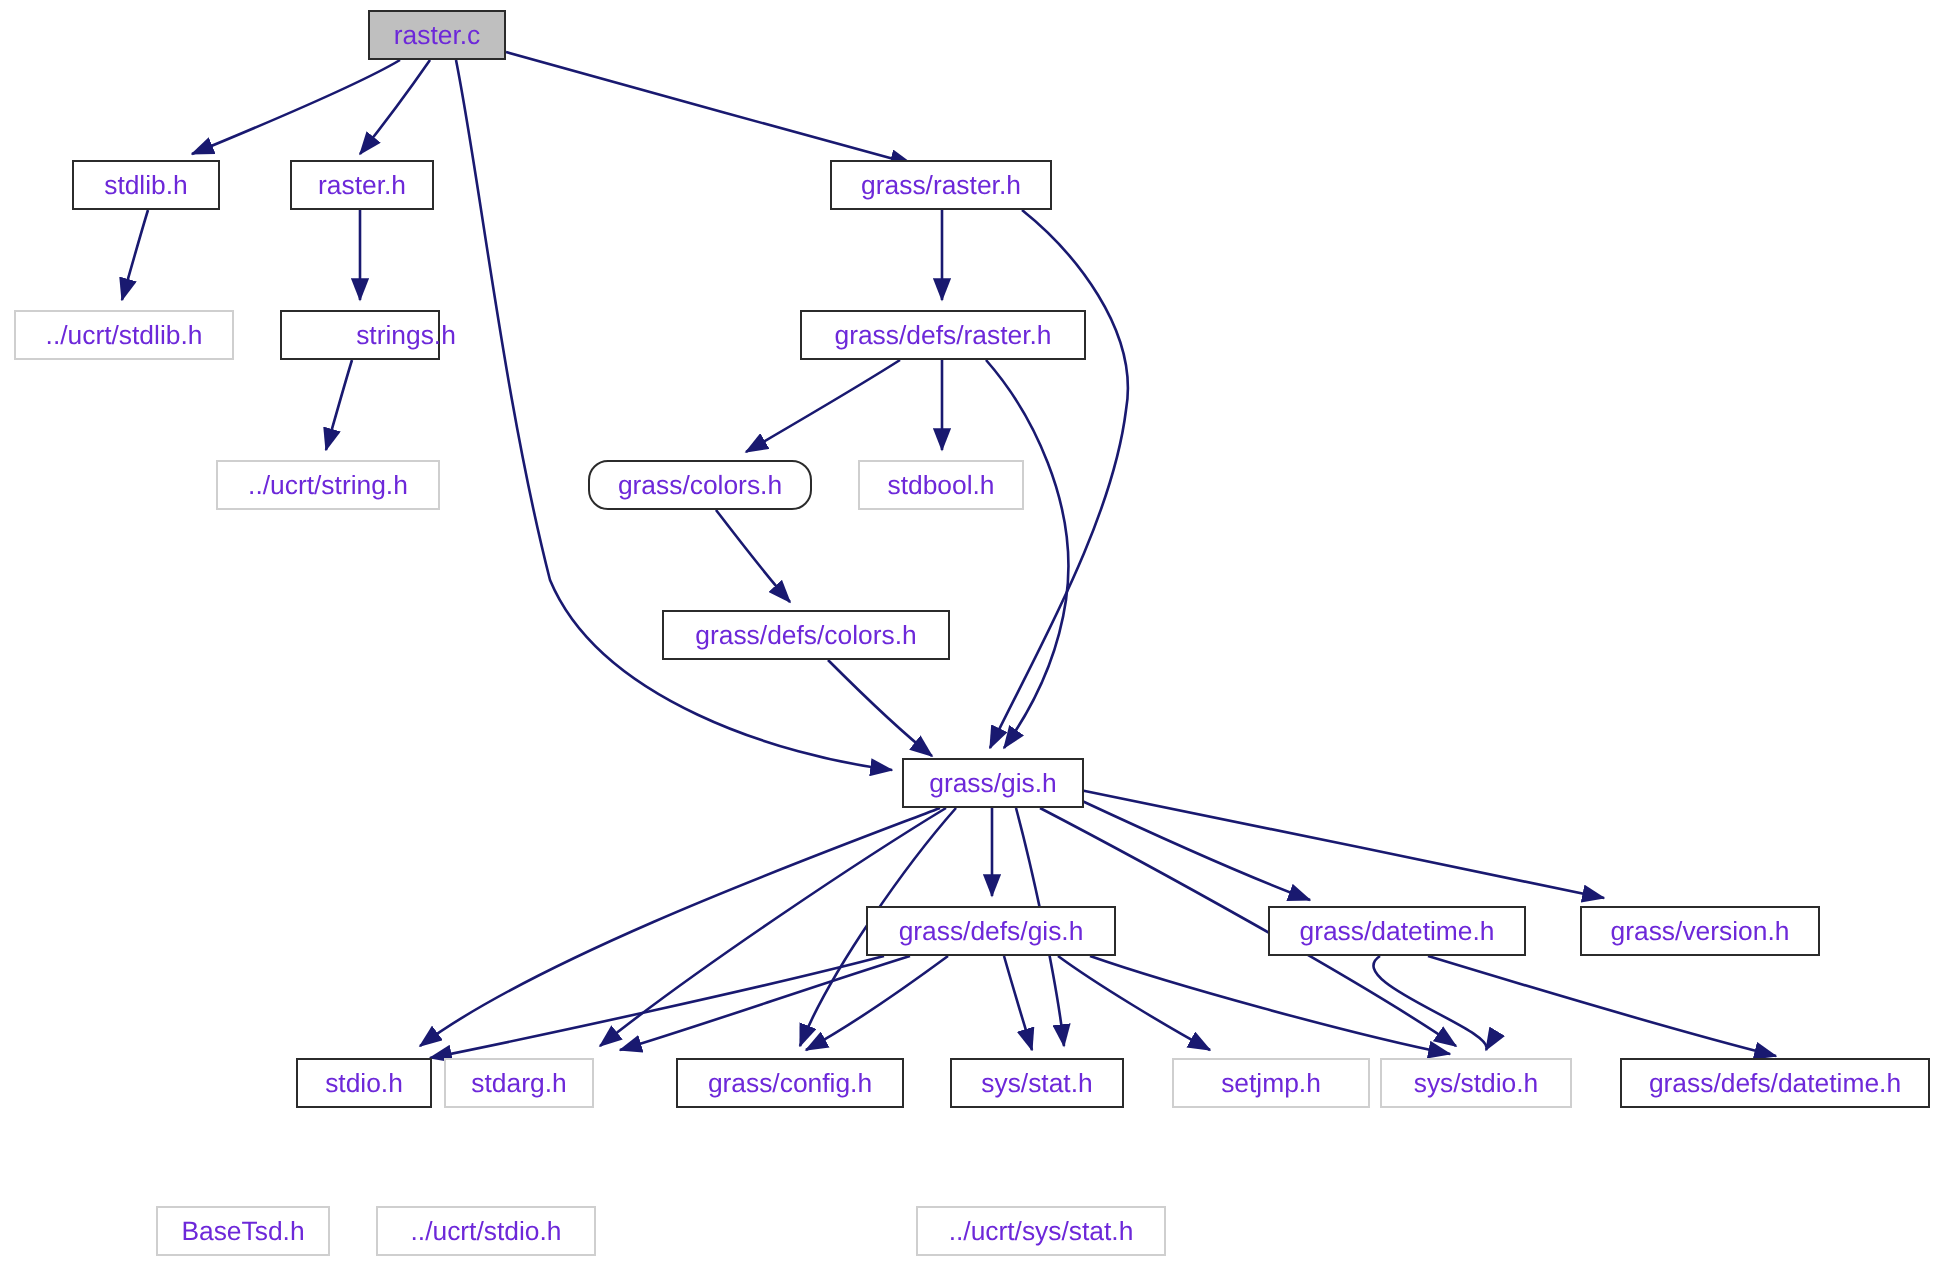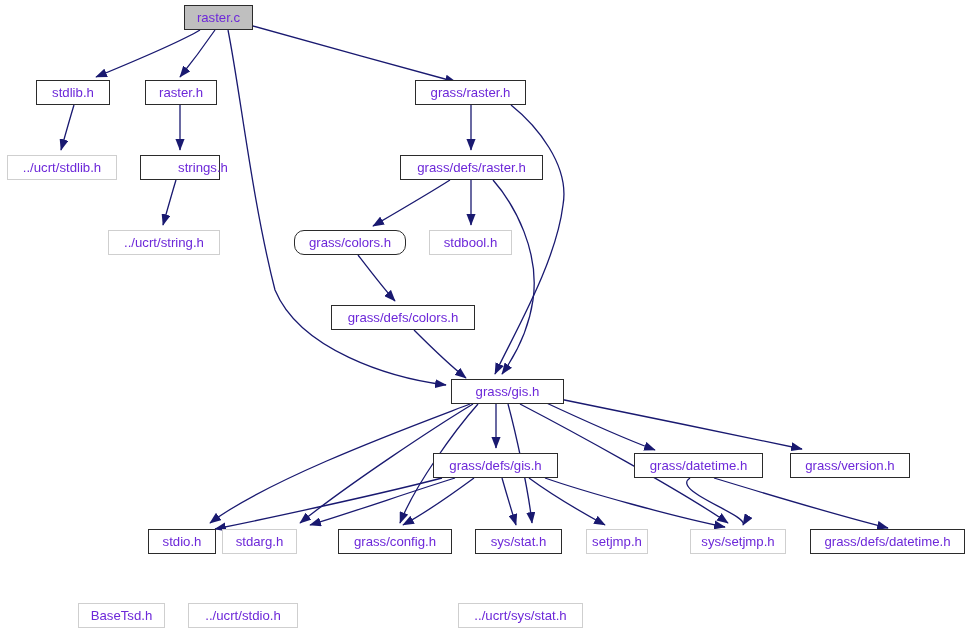--- a/index.html
+++ b/index.html
@@ -121,21 +121,21 @@
       </div>
       <div class="node solid" style="left: 294px; top: 230px; width: 112px; height: 25px; border-radius: 10px;">
         <span class="node-label">grass/colors.h</span>
       </div>
       <div class="node faint" style="left: 429px; top: 230px; width: 83px; height: 25px;">
         <span class="node-label">stdbool.h</span>
       </div>
       <div class="node solid" style="left: 331px; top: 305px; width: 144px; height: 25px;">
         <span class="node-label">grass/defs/colors.h</span>
       </div>
-      <div class="node solid" style="left: 451px; top: 379px; width: 113px; height: 25px; text-align: center;">
+      <div class="node solid" style="left: 451px; top: 379px; width: 91px; height: 25px; text-align: center;">
         <span class="node-label">grass/gis.h</span>
       </div>
       <div class="node solid" style="left: 433px; top: 453px; width: 125px; height: 25px;">
         <span class="node-label">grass/defs/gis.h</span>
       </div>
       <div class="node solid" style="left: 634px; top: 453px; width: 129px; height: 25px;">
         <span class="node-label">grass/datetime.h</span>
       </div>
       <div class="node solid" style="left: 790px; top: 453px; width: 120px; height: 25px;">
         <span class="node-label">grass/version.h</span>
@@ -145,25 +145,25 @@
       </div>
       <div class="node faint" style="left: 222px; top: 529px; width: 75px; height: 25px;">
         <span class="node-label">stdarg.h</span>
       </div>
       <div class="node solid" style="left: 338px; top: 529px; width: 114px; height: 25px;">
         <span class="node-label">grass/config.h</span>
       </div>
       <div class="node solid" style="left: 475px; top: 529px; width: 87px; height: 25px;">
         <span class="node-label">sys/stat.h</span>
       </div>
-      <div class="node faint" style="left: 586px; top: 529px; width: 62px; height: 25px;">
+      <div class="node faint" style="left: 586px; top: 529px; width: 99px; height: 25px;">
         <span class="node-label">setjmp.h</span>
       </div>
       <div class="node faint" style="left: 690px; top: 529px; width: 96px; height: 25px;">
-        <span class="node-label">sys/setjmp.h</span>
+        <span class="node-label">sys/stdio.h</span>
       </div>
       <div class="node solid" style="left: 810px; top: 529px; width: 155px; height: 25px;">
         <span class="node-label">grass/defs/datetime.h</span>
       </div>
       <div class="node faint" style="left: 78px; top: 603px; width: 87px; height: 25px;">
         <span class="node-label">BaseTsd.h</span>
       </div>
       <div class="node faint" style="left: 188px; top: 603px; width: 110px; height: 25px;">
         <span class="node-label">../ucrt/stdio.h</span>
       </div>

